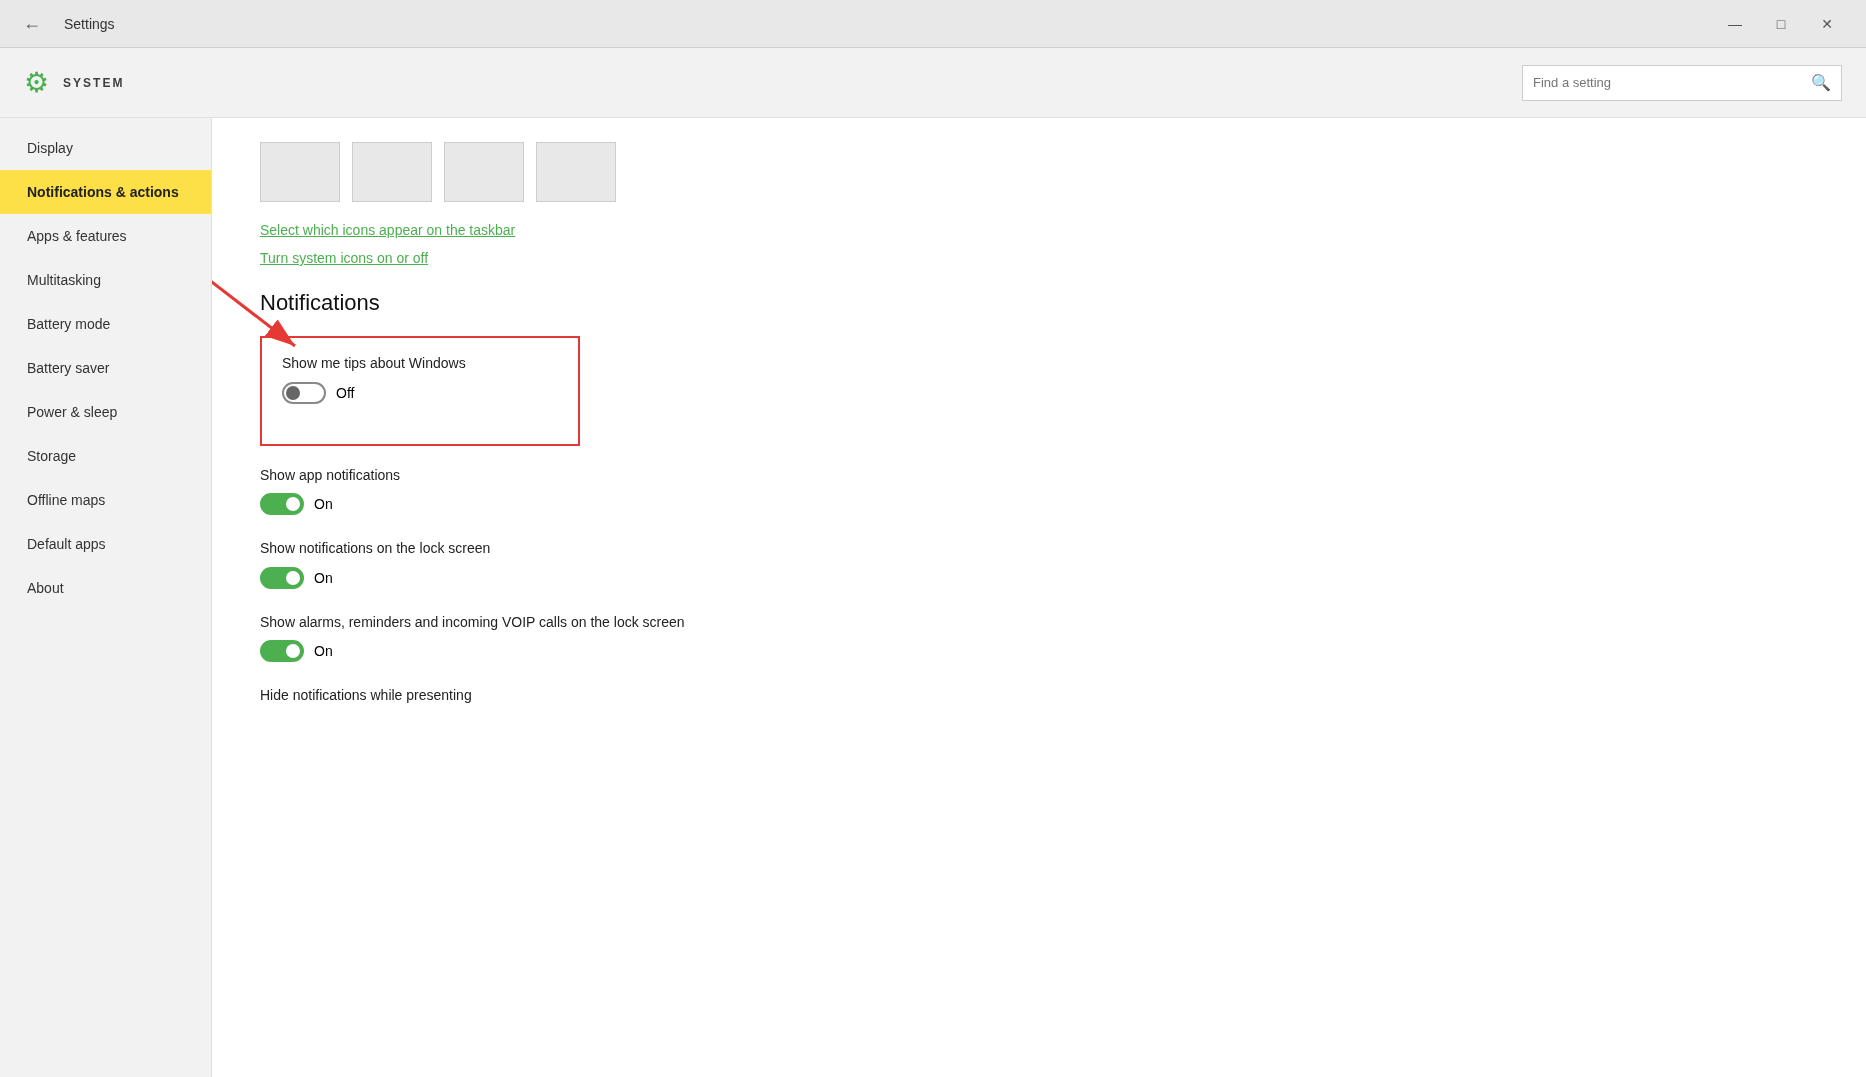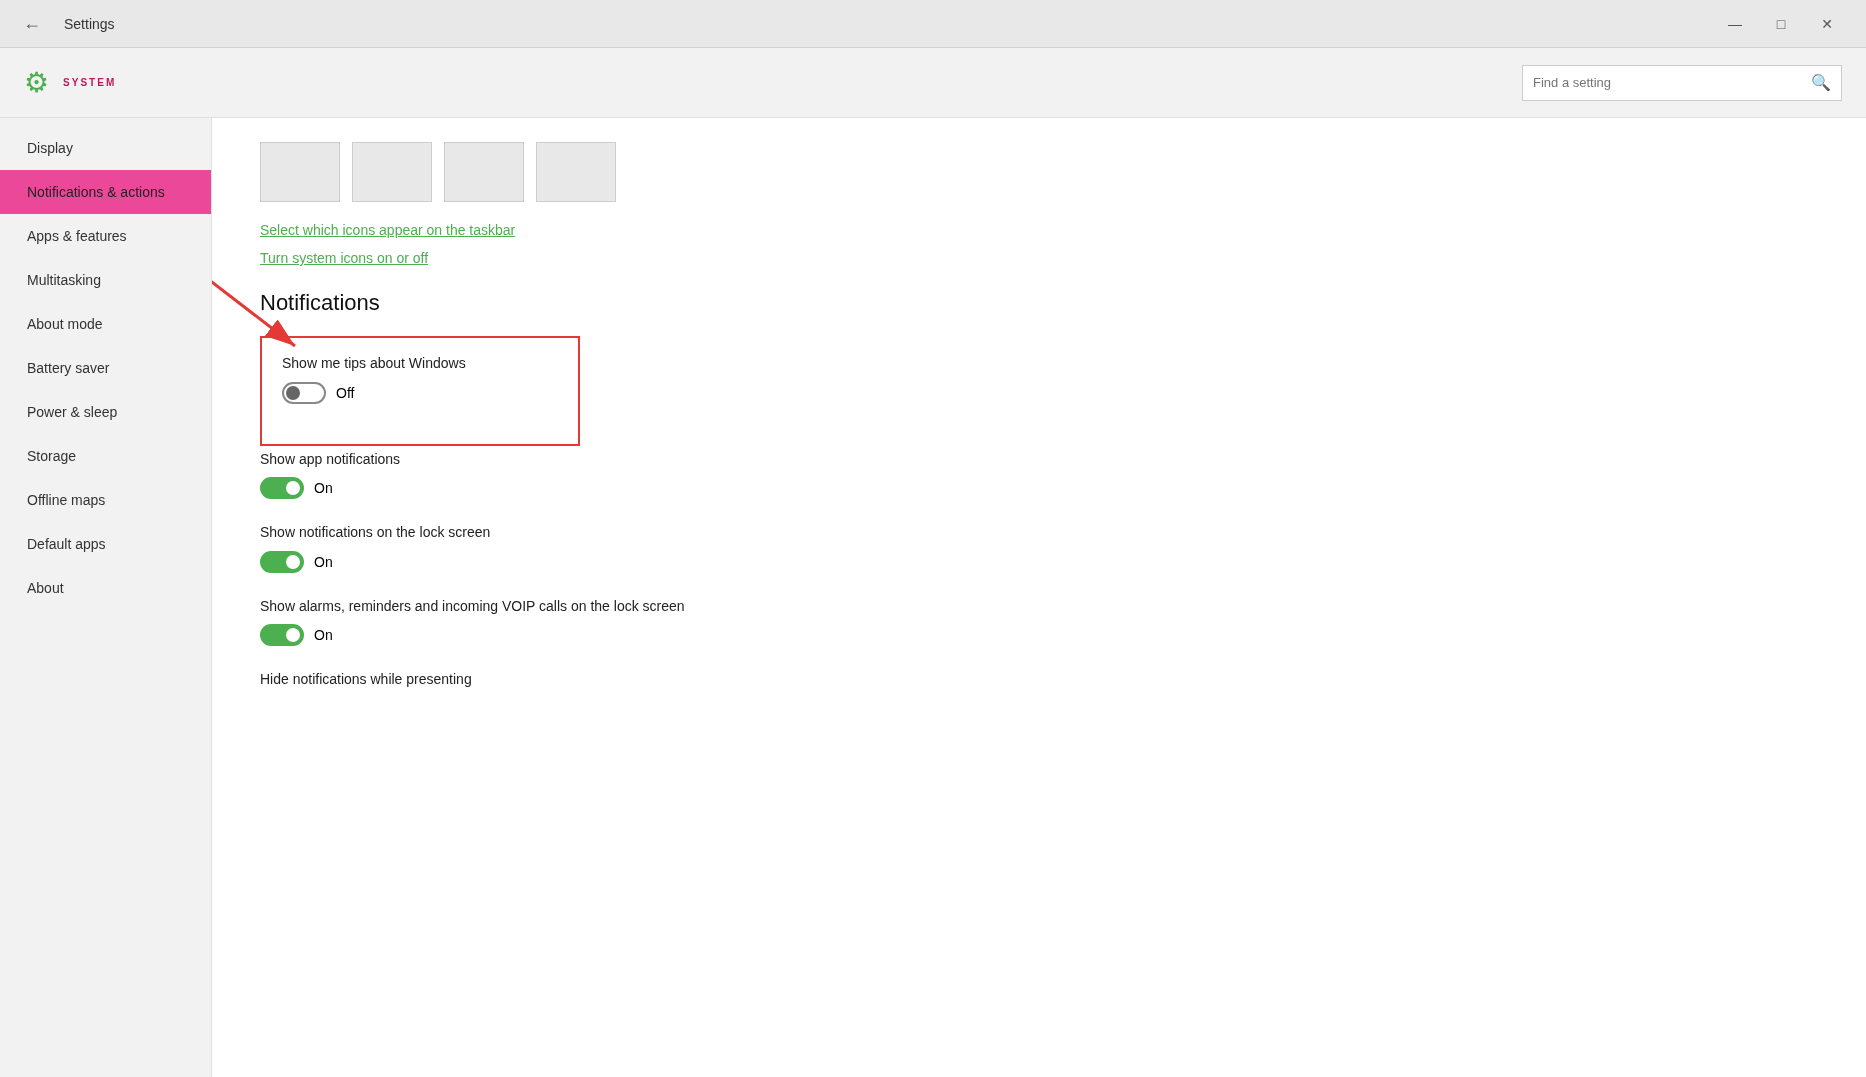--- a/index.html
+++ b/index.html
@@ -74,24 +74,24 @@
     .app-header-left {
       display: flex;
       align-items: center;
       gap: 14px;
     }
     .gear-icon {
       color: #4caf50;
       font-size: 28px;
     }
     .app-title {
-      font-size: 10px;
+      font-size: 12px;
       font-weight: 700;
       letter-spacing: 2px;
-      color: #be185d;
+      color: #404040;
     }
     .search-box {
       display: flex;
       align-items: center;
       background: #fff;
       border: 1px solid #ccc;
       width: 320px;
       height: 36px;
       padding: 0 10px;
     }
@@ -123,23 +123,23 @@
       flex-shrink: 0;
     }
     .sidebar-item {
       padding: 14px 24px;
       font-size: 14px;
       color: #333;
       cursor: pointer;
       border-left: 3px solid transparent;
     }
     .sidebar-item.active {
-      background: #ec4899;
+      background: #fde047;
       color: #222;
-      font-weight: 400;
+      font-weight: 700;
       border-left: 3px solid transparent;
     }
 
     
     .content {
       flex: 1;
       background: #fff;
       padding: 0 48px;
       overflow-y: auto;
     }
@@ -226,21 +226,21 @@
     .toggle-state-label {
       font-size: 14px;
       color: #000000;
     }
 
     
     .highlight-box {
       border: 2px solid #e53935;
       padding: 16px 20px 16px 20px;
       display: inline-block;
-      margin-bottom: 4px;
+      margin-bottom: 20px;
       background: #fff;
       min-width: 320px;
     }
 
     
     .annotation-wrapper {
       position: relative;
     }
 
     
@@ -288,21 +288,21 @@
     <div class="sidebar-item active">
       <span>Notifications &amp; actions</span>
     </div>
     <div class="sidebar-item">
       <span>Apps &amp; features</span>
     </div>
     <div class="sidebar-item">
       <span>Multitasking</span>
     </div>
     <div class="sidebar-item">
-      <span>About mode</span>
+      <span>Battery mode</span>
     </div>
     <div class="sidebar-item">
       <span>Battery saver</span>
     </div>
     <div class="sidebar-item">
       <span>Power &amp; sleep</span>
     </div>
     <div class="sidebar-item">
       <span>Storage</span>
     </div>

